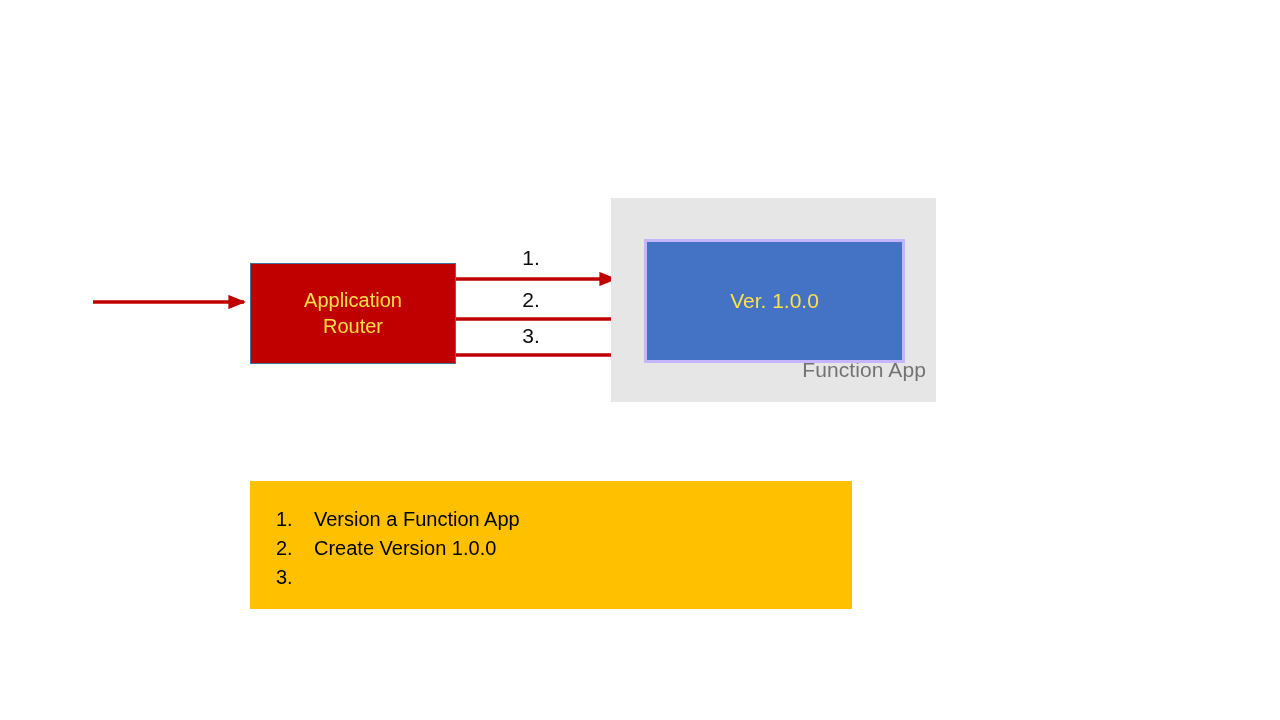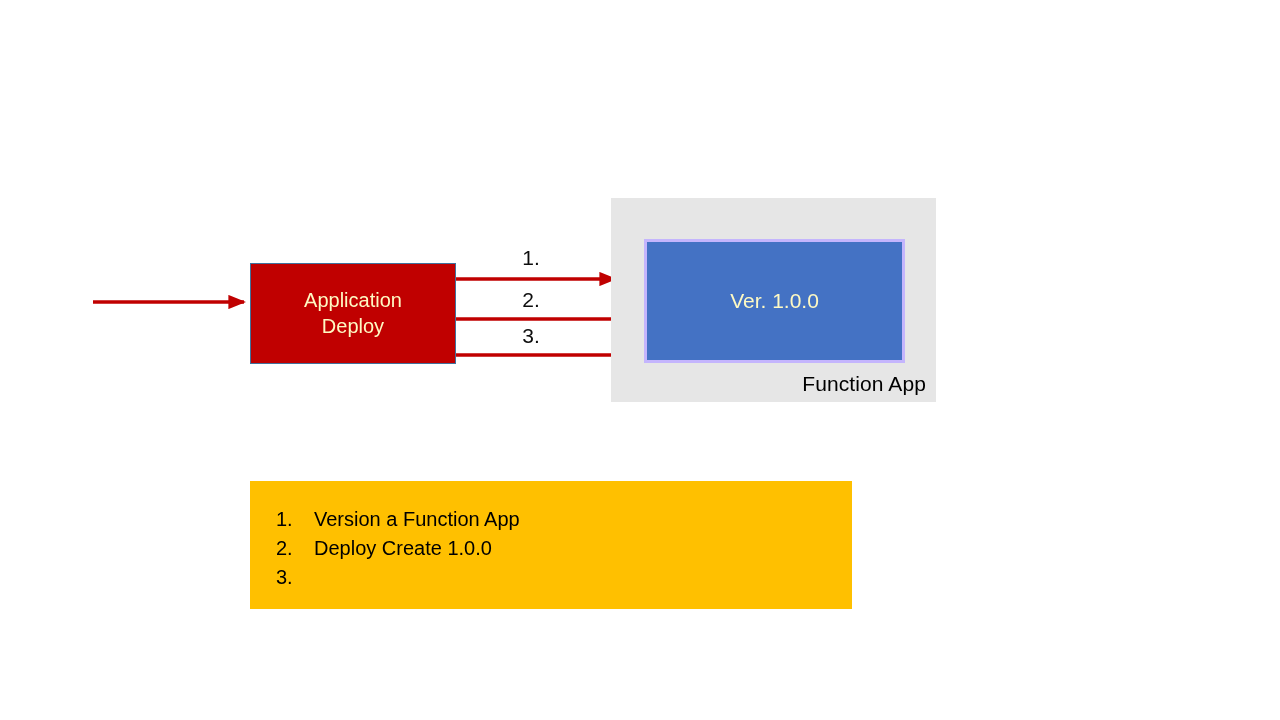--- a/index.html
+++ b/index.html
@@ -31,36 +31,36 @@
     left: 611px;
     top: 198px;
     width: 325px;
     height: 204px;
     background: #e6e6e6;
     box-sizing: border-box;
   }
   .group-label {
     position: absolute;
     right: 10px;
-    bottom: 6px;
+    bottom: 20px;
     font-size: 21px;
-    color: #000000;
+    color: #737373;
     white-space: nowrap;
     letter-spacing: 0.1px;
   }
 
   
   .node {
     position: absolute;
     box-sizing: border-box;
     display: flex;
     align-items: center;
     justify-content: center;
     text-align: center;
-    color: #fef9c3;
+    color: #fde047;
     line-height: 1.27;
   }
   .node-router {
     left: 250px;
     top: 263px;
     width: 206px;
     height: 101px;
     background: #c00000;
     border: 1px solid #41719c;
     font-size: 20px;
@@ -148,37 +148,37 @@
     <div class="group-label">Function App</div>
   </div>
 
   <div class="node node-version">
     <span class="node-label">Ver. 1.0.0</span>
   </div>
 
   <div class="node node-router">
     <span class="node-label">
       <span>Application</span><br>
-      <span>Deploy</span>
+      <span>Router</span>
     </span>
   </div>
 
   <div class="step-num step-num-1">1.</div>
   <div class="step-num step-num-2">2.</div>
   <div class="step-num step-num-3">3.</div>
 
   <div class="legend-box">
     <ul class="legend-list">
       <li class="legend-item">
         <span class="legend-index">1.</span>
         <span class="legend-text">Version a Function App</span>
       </li>
       <li class="legend-item">
         <span class="legend-index">2.</span>
-        <span class="legend-text">Deploy Create 1.0.0</span>
+        <span class="legend-text">Create Version 1.0.0</span>
       </li>
       <li class="legend-item">
         <span class="legend-index">3.</span>
       </li>
     </ul>
   </div>
 
 </div>
 
 </body></html>

